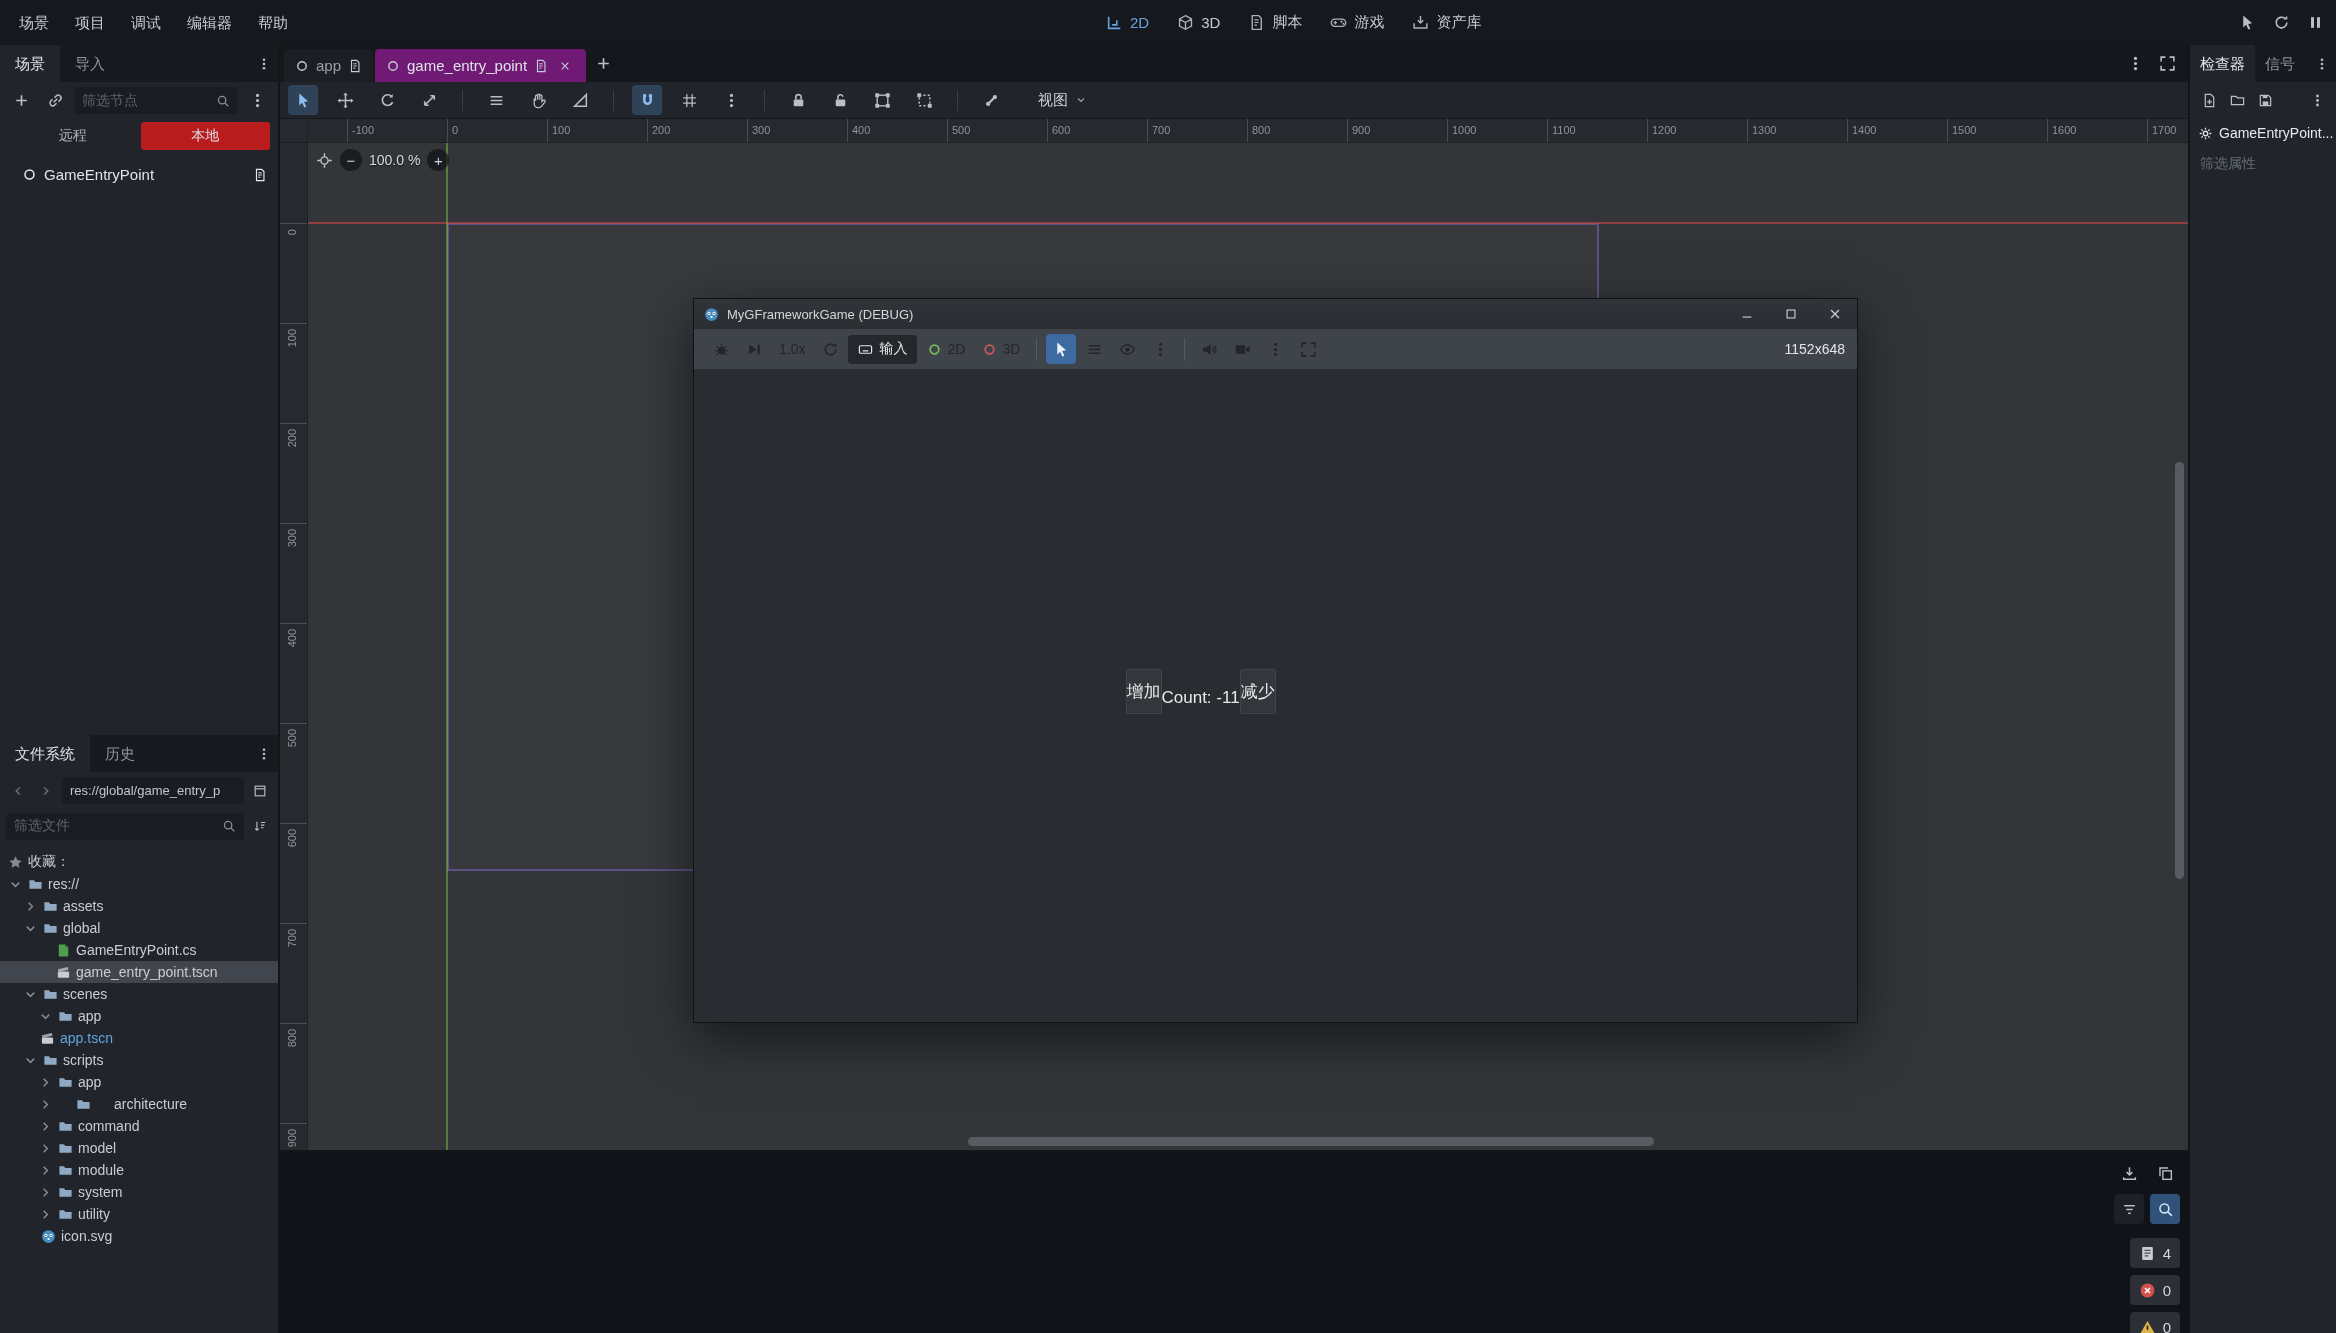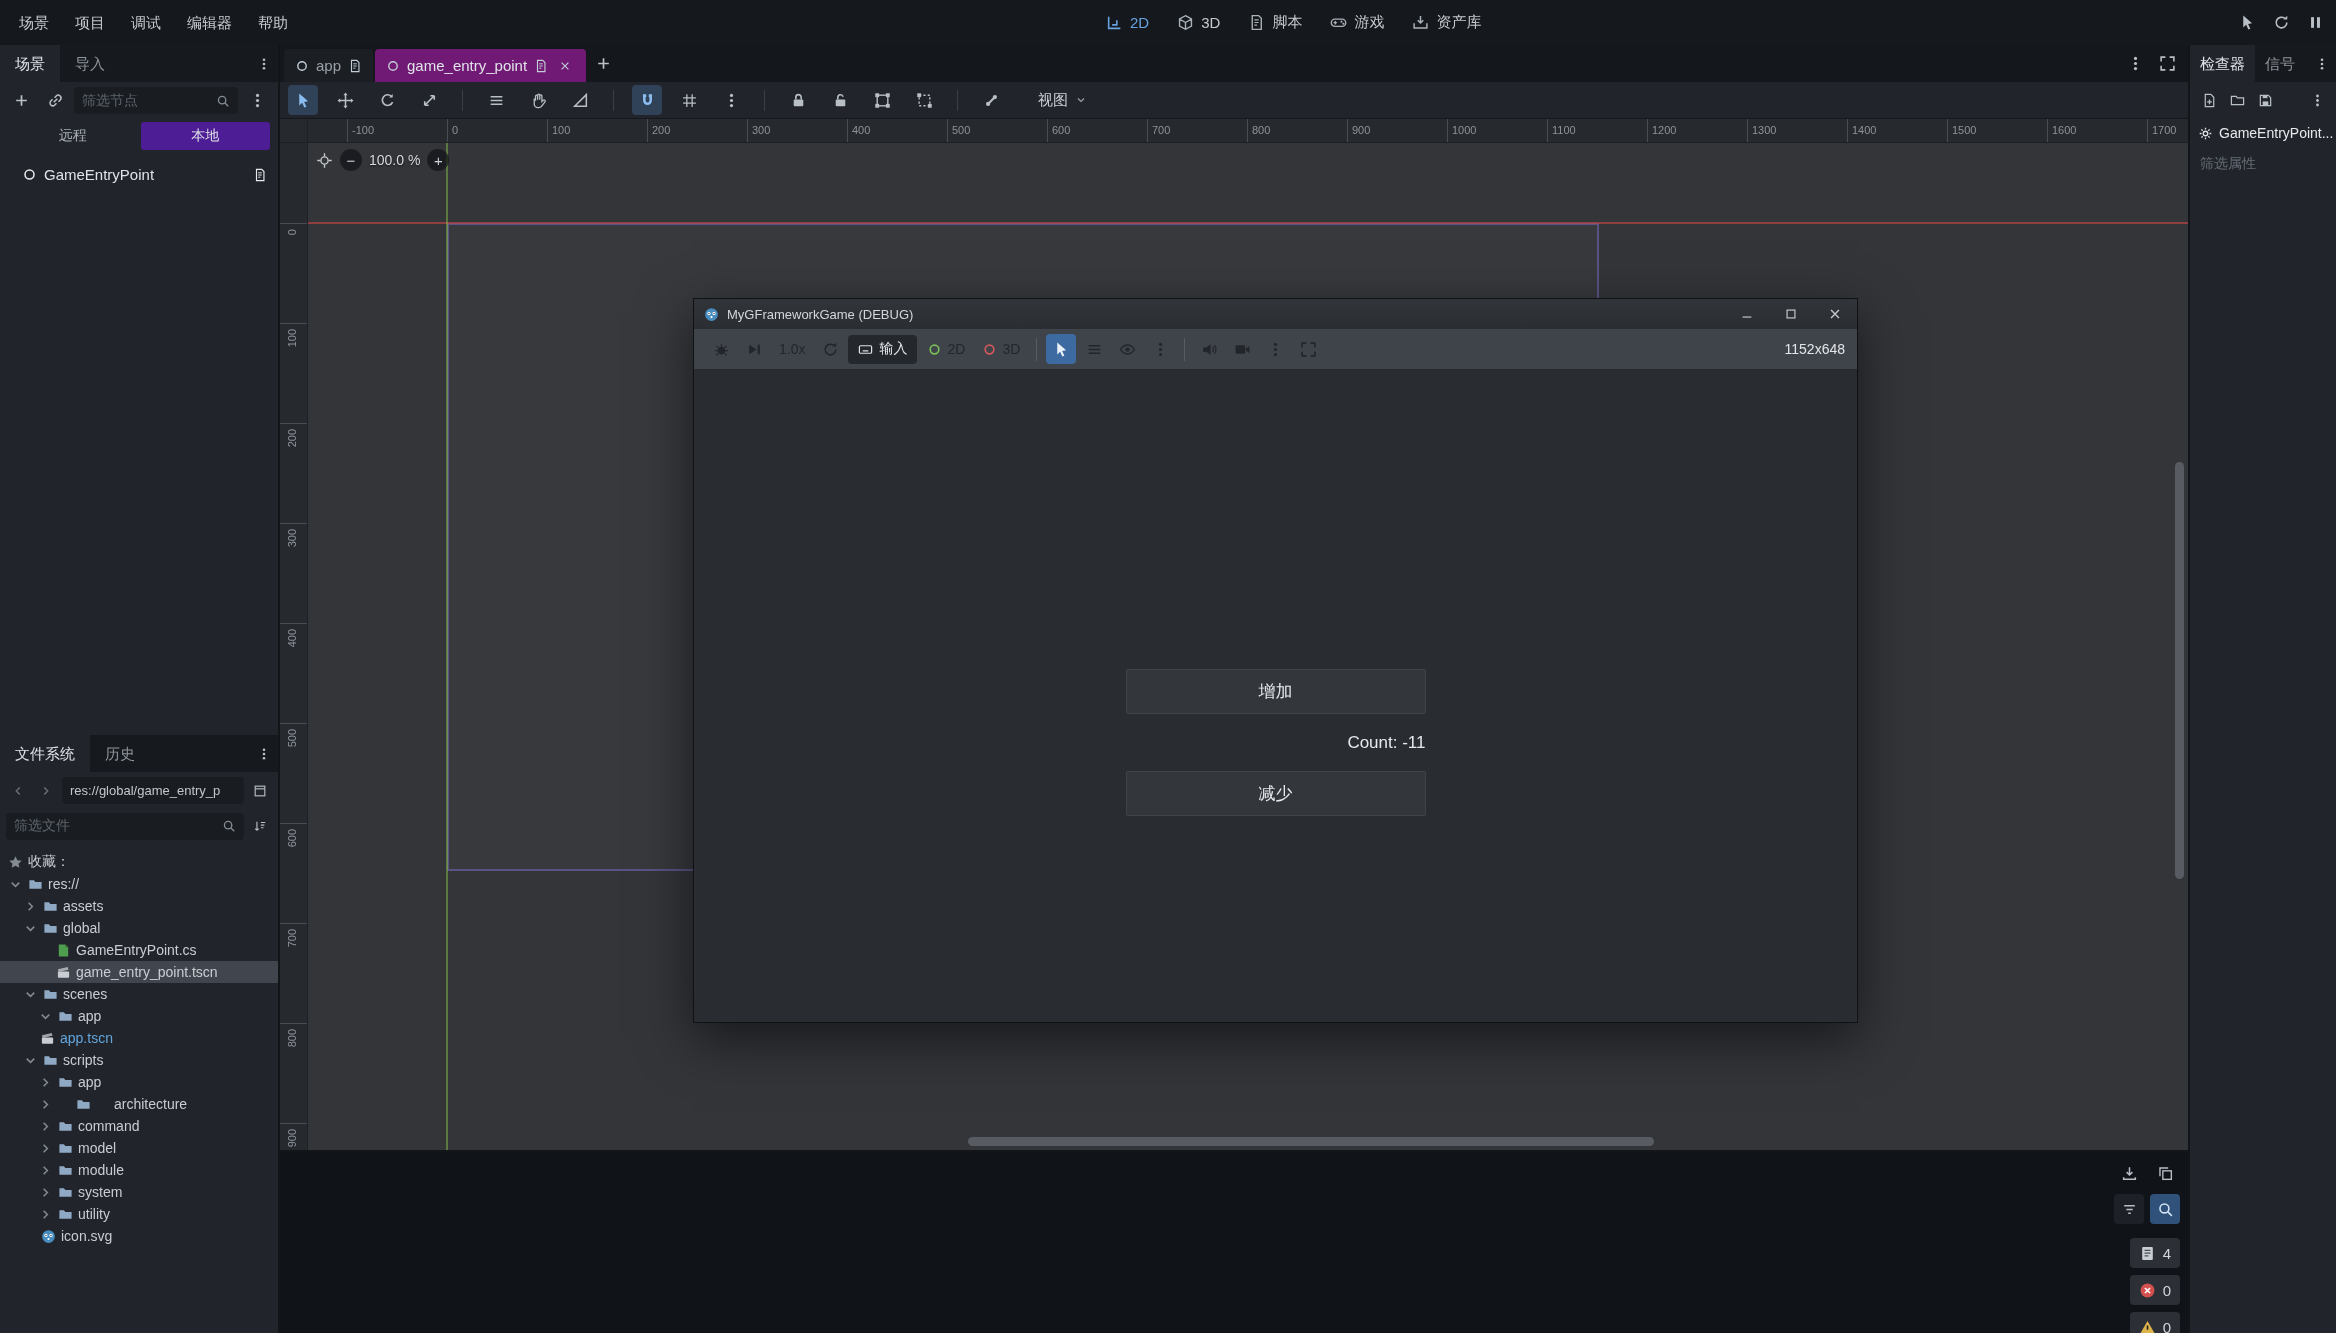--- a/index.html
+++ b/index.html
@@ -36,21 +36,21 @@
   .field .ph{flex:1;font-size:14px;color:#5d646c;white-space:nowrap;overflow:hidden}
   .field .val{flex:1;font-size:13px;color:#c3c7cd;white-space:nowrap;overflow:hidden}
   .field .ic{width:14px;height:14px;color:#868d95}
 
   
   .left-dock{position:absolute;left:0;top:45px;width:280px;bottom:0;background:#21252b;display:flex;flex-direction:column;border-right:2px solid #131619;z-index:10}
   .scene-panel{height:690px;display:flex;flex-direction:column}
   .toolbar{height:37px}
   .seg{height:34px;padding:0 8px;gap:3px}
   .seg button{flex:1;height:28px;border:none;border-radius:3px;background:transparent;color:#a7adb5;font-size:14px;font-family:inherit}
-  .seg button.active{background:#4c1d95;color:#e0e3e8}
+  .seg button.active{background:#b91c1c;color:#e0e3e8}
   .scene-tree{flex:1;padding-top:8px;overflow:hidden}
   .tree-row{display:flex;align-items:center;height:27px;padding:0 6px 0 22px;gap:7px;font-size:15px;color:#e0e3e8}
   .tree-row .ic{width:15px;height:15px;color:#e8ebee}
   .tree-row .spacer{flex:1}
   .tree-row .icon-btn{color:#a9b8c6}
 
   .fs-panel{flex:1;display:flex;flex-direction:column;min-height:0}
   .fs-nav{height:37px}
   .fs-filter{height:34px}
   .fs-tree{flex:1;padding-top:8px;overflow:hidden;font-size:14px}
@@ -131,21 +131,21 @@
   .gw-toolbar .icon-btn{color:#22252a}
   .gw-toolbar .icon-btn.blue{background:#3d6aa0;color:#eaf1f9}
   .gw-sep{width:1px;height:23px;background:#565b62;margin:0 6px;flex:none}
   .gw-speed{font-size:14px;color:#23262b;padding:0 7px;white-space:nowrap}
   .gw-toggle{display:flex;align-items:center;gap:6px;height:29px;padding:0 10px;background:#24272c;border-radius:4px;border:none;color:#e8eaed;font-size:14px;font-family:inherit}
   .gw-toggle .ic{width:15px;height:15px;color:#dfe2e6}
   .gw-mode{display:flex;align-items:center;gap:5px;height:29px;padding:0 7px;background:transparent;border:none;color:#23262b;font-size:14px;font-family:inherit}
   .gw-mode .ic{width:15px;height:15px}
   .gw-res{margin-left:auto;font-size:14px;color:#e3e6e9;white-space:nowrap}
   .gw-content{flex:1;position:relative;background:#292c30}
-  .gw-col{position:absolute;left:50%;top:300px;transform:translateX(-50%);width:300px;display:flex;flex-direction:column}
+  .gw-col{position:absolute;left:50%;top:300px;transform:translateX(-50%);width:300px;display:flex;}
   .gw-button{height:45px;background:#33373c;border:1px solid #3f434a;border-radius:2px;color:#e6e9ec;font-size:17px;font-family:inherit}
   .gw-count{height:29px;line-height:29px;text-align:right;color:#e6e9ec;font-size:17px;margin:14px 0}
 </style>
 </head>
 <body>
 
 <div id="root">
 
   <header class="menubar">
     <nav class="menus" id="menus">

